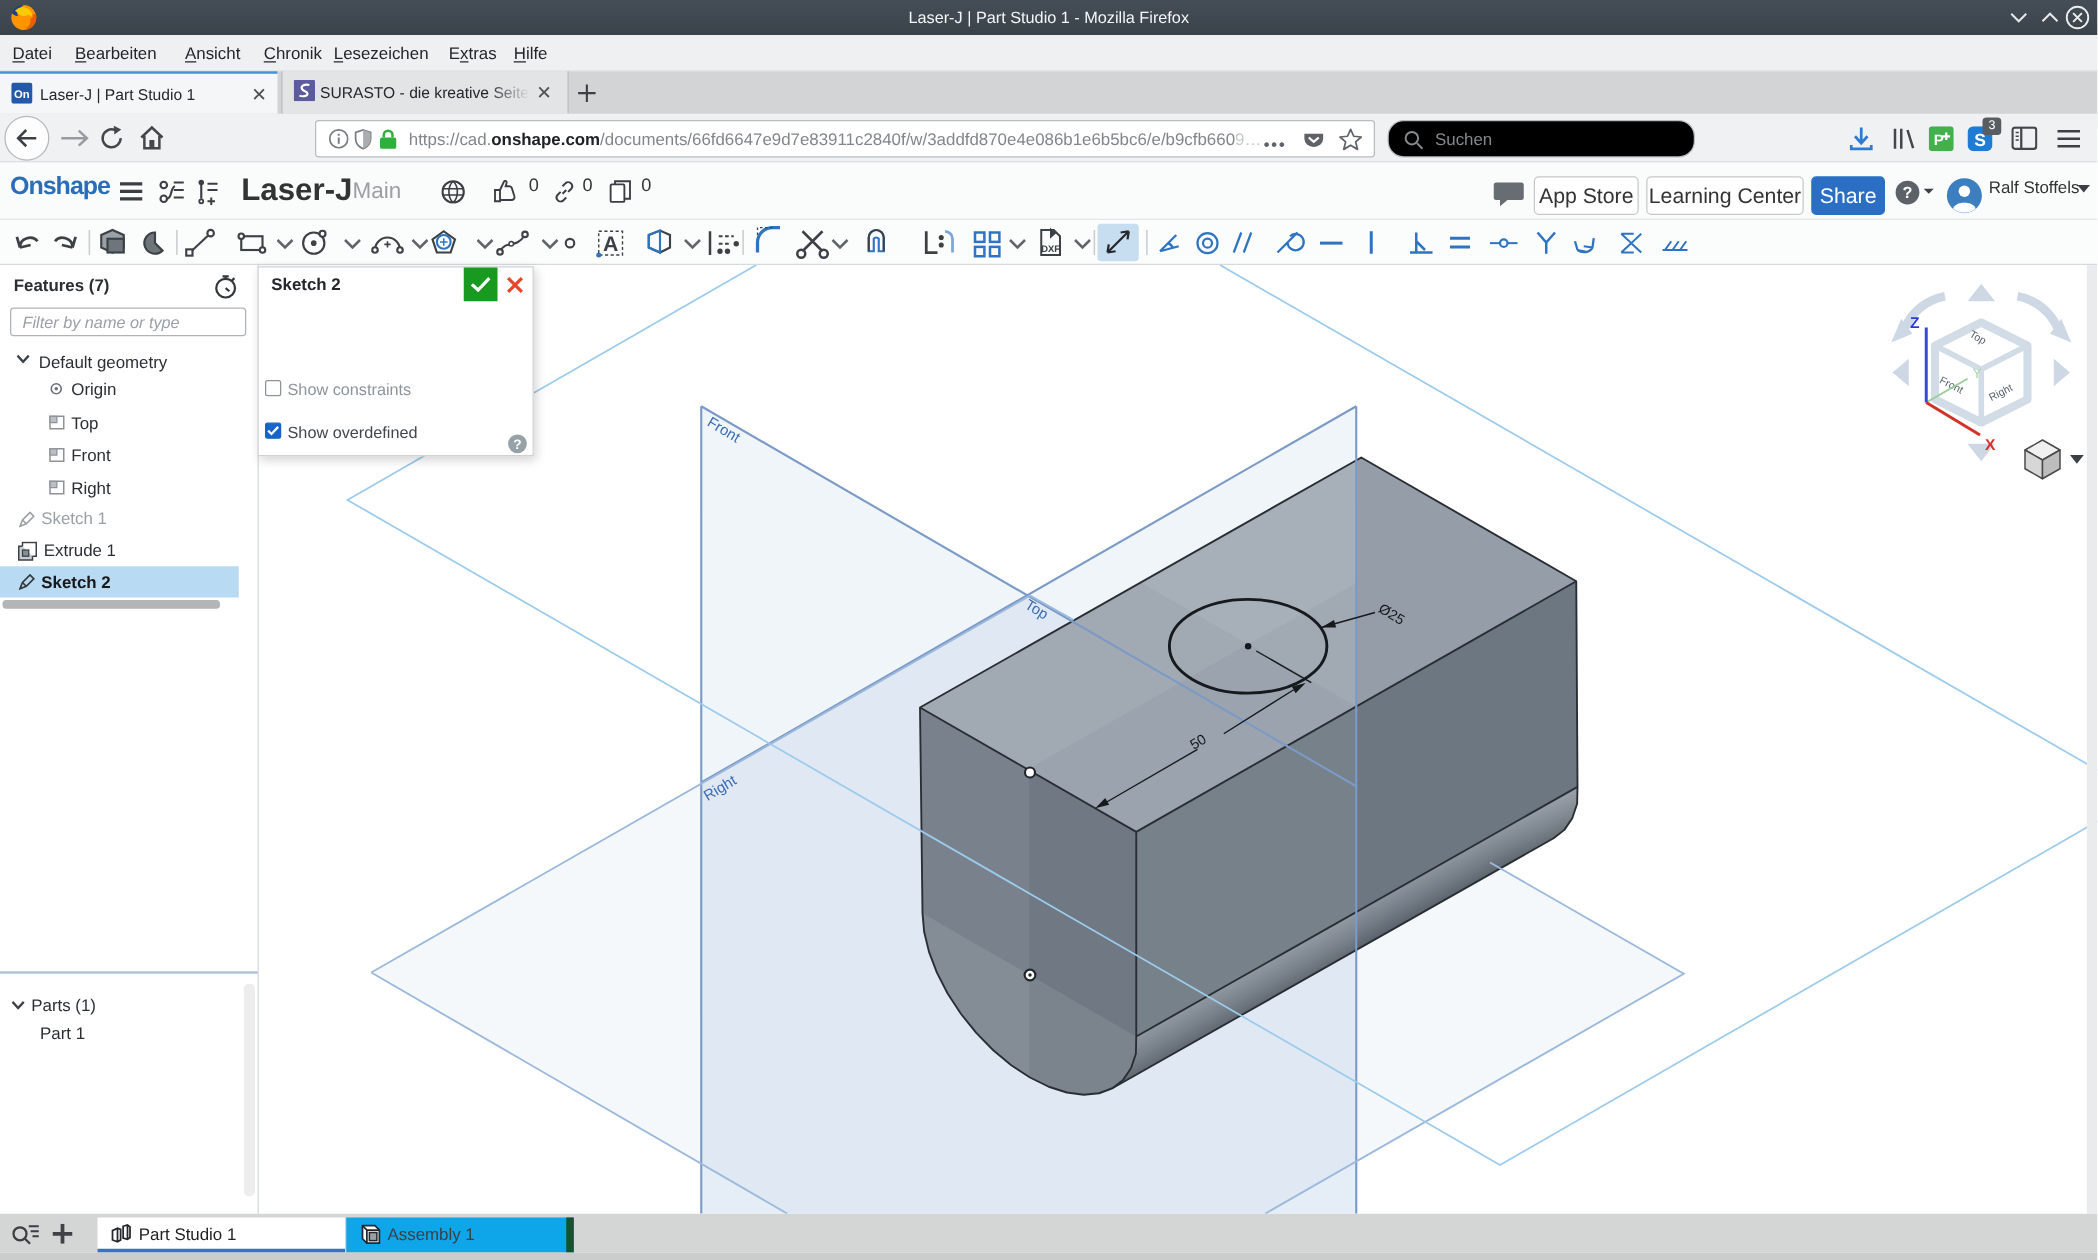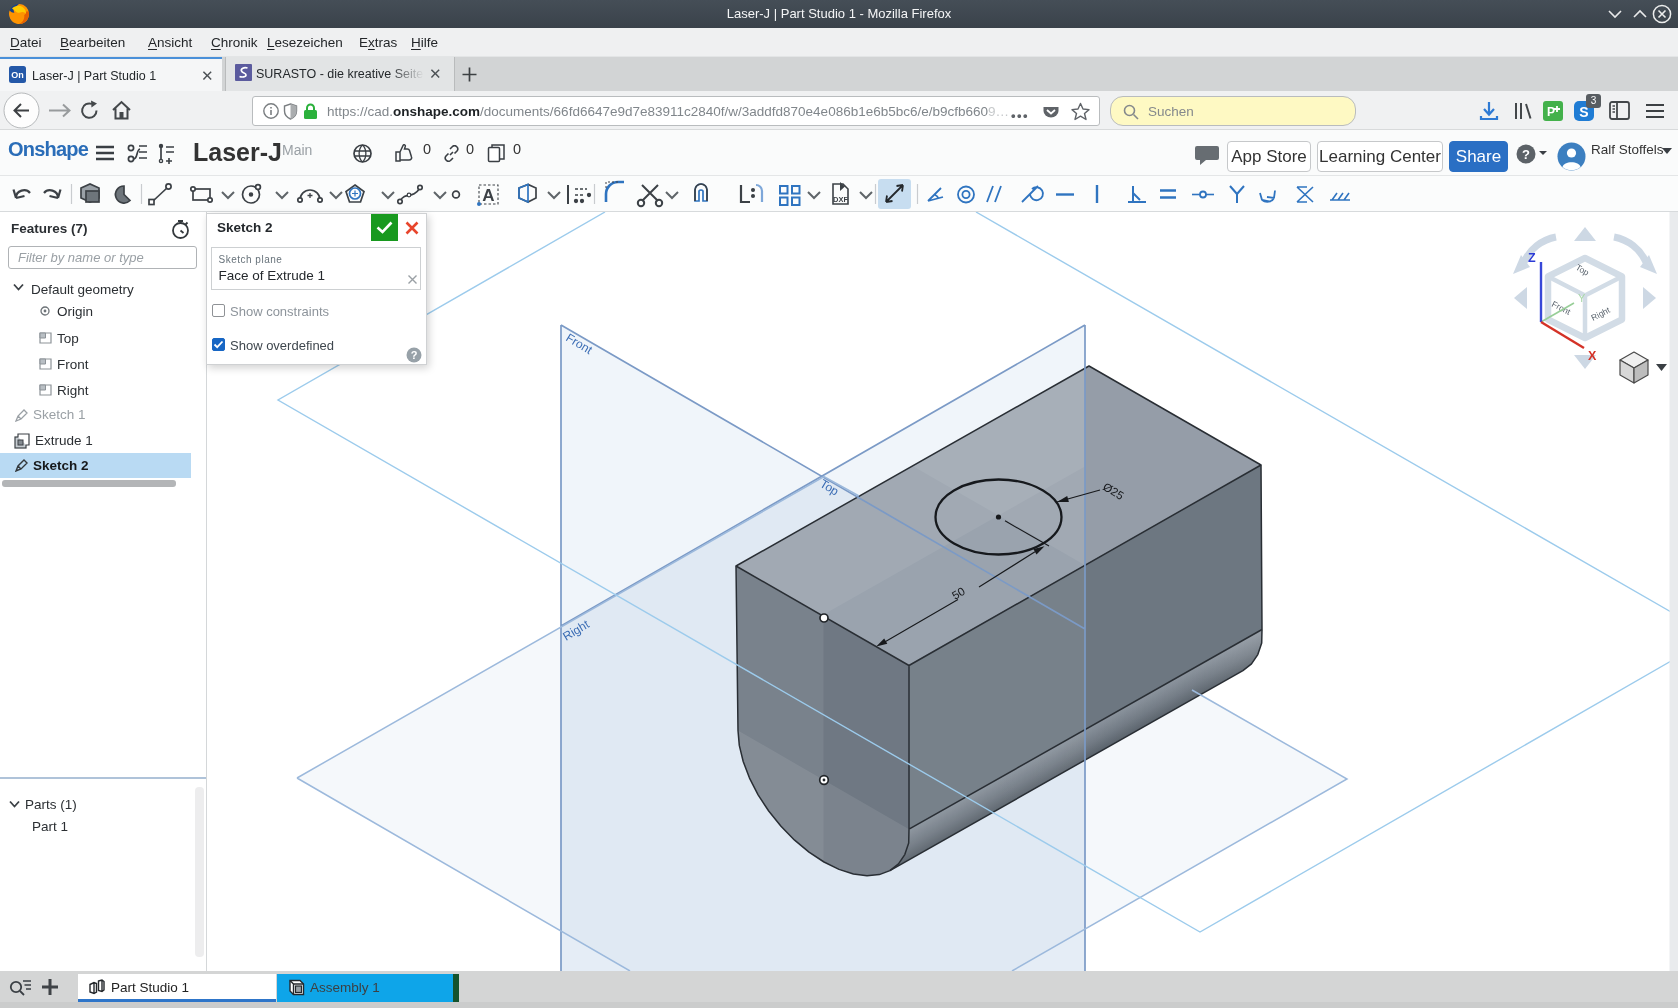--- a/index.html
+++ b/index.html
@@ -17,21 +17,21 @@
 #menubar u { text-decoration:underline; text-underline-offset:2px;}
 
 #tabbar { position:absolute; left:0; top:57px; width:1678px; height:46px; background:#d2d4d5; }
 .tab1 { position:absolute; left:0; top:0; width:222px; height:34px; background:#f5f6f7; border-top:2px solid #4a90d9;}
 .tab2 { position:absolute; left:225px; top:0; width:230px; height:34px; background:#e2e4e5; border-left:1px solid #b9bbbc; border-right:1px solid #b9bbbc;}
 .tabtitle { position:absolute; top:10px; font-size:12.5px; color:#24282b; white-space:nowrap; overflow:hidden;}
 .tabx { position:absolute; top:8px; font-size:15px; color:#4d5256;}
 
 #navbar { position:absolute; left:0; top:91px; width:1678px; height:39px; background:#f0f1f2; border-bottom:1px solid #d8dadb;}
 .urlbar { position:absolute; left:252px; top:5px; width:848px; height:30px; background:#fff; border:1px solid #b9bcbe; border-radius:3px; }
-.searchbar { position:absolute; left:1110px; top:5px; width:246px; height:30px; background:#fef9c3; border:1px solid #b9bcbe; border-radius:13px;}
+.searchbar { position:absolute; left:1110px; top:5px; width:246px; height:30px; background:#000000; border:1px solid #b9bcbe; border-radius:13px;}
 
 #osheader { position:absolute; left:0; top:130px; width:1678px; height:46px; background:#fafbfb; border-bottom:1px solid #e4e6e7;}
 #ostoolbar { position:absolute; left:0; top:176px; width:1678px; height:36px; background:#fbfcfc; border-bottom:1px solid #d7dadc;}
 .osbtn { position:absolute; top:11px; height:31px; border:1px solid #c6c8ca; border-radius:4px; background:#fff; font-size:17px; color:#333; text-align:center; line-height:29px;}
 
 #main { position:absolute; left:0; top:212px; width:1678px; height:759px; background:#fff;}
 #panel { position:absolute; left:0; top:0; width:207px; height:759px; background:#fff; border-right:1px solid #d4d7d9; font-size:13.5px; color:#333;}
 
 #bottombar { position:absolute; left:0; top:971px; width:1678px; height:31px; background:#d4d5d5;}
 #bottomstrip { position:absolute; left:0; top:1002px; width:1678px; height:6px; background:#cbcccc;}
@@ -181,21 +181,21 @@
     <path d="M12 2 H20 M12 8 H20 M12 14 H20" stroke="#3a3f44" stroke-width="1.6"></path>
   </svg>
   <svg class="abs" style="left:157px;top:13px" width="18" height="21" viewBox="0 0 18 21">
     <circle cx="4" cy="3" r="2.2" fill="#3a3f44"></circle>
     <path d="M4 5 V16" stroke="#3a3f44" stroke-width="1.7"></path>
     <circle cx="4" cy="18" r="1.6" fill="none" stroke="#3a3f44" stroke-width="1.4"></circle>
     <path d="M9 4 H17 M9 9 H17" stroke="#3a3f44" stroke-width="1.6"></path>
     <path d="M12 15 V21 M9 18 H15" stroke="#3a3f44" stroke-width="1.6"></path>
   </svg>
   <div class="abs" style="left:193px;top:8px;font-size:25px;font-weight:bold;color:#333">Laser-J</div>
-  <div class="abs" style="left:282px;top:12px;font-size:14px;color:#9aa0a5">Main</div>
+  <div class="abs" style="left:282px;top:12px;font-size:18px;color:#9aa0a5">Main</div>
   <svg class="abs" style="left:353px;top:14px" width="19" height="19" viewBox="0 0 19 19">
     <circle cx="9.5" cy="9.5" r="8.5" fill="none" stroke="#3a3f44" stroke-width="1.7"></circle>
     <path d="M9.5 1 C5 5 5 14 9.5 18 M9.5 1 C14 5 14 14 9.5 18 M1.5 7 H17.5 M1.5 12 H17.5" stroke="#3a3f44" stroke-width="1.3" fill="none"></path>
   </svg>
   <svg class="abs" style="left:394px;top:14px" width="21" height="19" viewBox="0 0 21 19">
     <path d="M2 8 H6 V17 H2 Z M6 16 H15 C17 16 18 14.5 17.5 13 L15.5 6.5 C15.2 5.5 14.4 5 13.4 5 H10.5 L11.3 2.2 C11.6 1 10 0.2 9.2 1.2 L6 8" fill="none" stroke="#3a3f44" stroke-width="1.5"></path>
   </svg>
   <div class="abs" style="left:423px;top:11px;font-size:14.5px;color:#333">0</div>
   <svg class="abs" style="left:443px;top:15px" width="17" height="17" viewBox="0 0 17 17">
     <path d="M7 10 L10 7 M5.5 8.5 L3 11 a3.2 3.2 0 0 0 4.5 4.5 L10 13 M11.5 8.5 L14 6 a3.2 3.2 0 0 0 -4.5 -4.5 L7 4" stroke="#3a3f44" stroke-width="1.6" fill="none"></path>
@@ -523,27 +523,20 @@
   <div id="dialog">
     <div class="abs" style="left:10px;top:6px;font-weight:bold;font-size:13.5px;color:#24282c">Sketch 2</div>
     <div class="abs" style="left:164px;top:0;width:27px;height:27px;background:#18991f">
       <svg class="abs" style="left:5px;top:7px" width="17" height="13" viewBox="0 0 17 13">
             <path d="M1.5 6.5 L6.5 11 L15.5 1.5" stroke="#fff" stroke-width="2.6" fill="none"></path>
           </svg>
     </div>
     <svg class="abs" style="left:197px;top:6px" width="16" height="16" viewBox="0 0 16 16">
           <path d="M2.5 2.5 L13.5 13.5 M13.5 2.5 L2.5 13.5" stroke="#e8452c" stroke-width="2.6"></path>
         </svg>
-    <div class="abs" style="left:3.5px;top:33px;width:210px;height:43px;border:1px solid #cdd0d2">
-      <div class="abs" style="left:7px;top:6px;font-size:10px;color:#68737b;letter-spacing:.5px">Sketch plane</div>
-      <div class="abs" style="left:7px;top:19.5px;font-size:13.5px;color:#24282c">Face of Extrude 1</div>
-      <svg class="abs" style="left:195px;top:26px" width="11" height="11" viewBox="0 0 11 11">
-            <path d="M1.5 1.5 L9.5 9.5 M9.5 1.5 L1.5 9.5" stroke="#9aa0a5" stroke-width="1.4"></path>
-          </svg>
-    </div>
     <div class="ck" style="left:5px;top:90px"></div>
     <div class="abs" style="left:23px;top:90px;color:#8d949b">Show constraints</div>
     <div class="ck" style="left:5px;top:124px;background:#1766c4;border-color:#1766c4">
       <svg width="11" height="11" viewBox="0 0 11 11" style="position:absolute;left:0;top:0">
             <path d="M1.5 5.5 L4.2 8.2 L9.5 2.5" stroke="#fff" stroke-width="1.8" fill="none"></path>
           </svg>
     </div>
     <div class="abs" style="left:23px;top:124px;color:#3f474e">Show overdefined</div>
     <svg class="abs" style="left:199px;top:133px" width="16" height="16" viewBox="0 0 16 16">
           <circle cx="8" cy="8" r="7.5" fill="#97a1a8"></circle>

